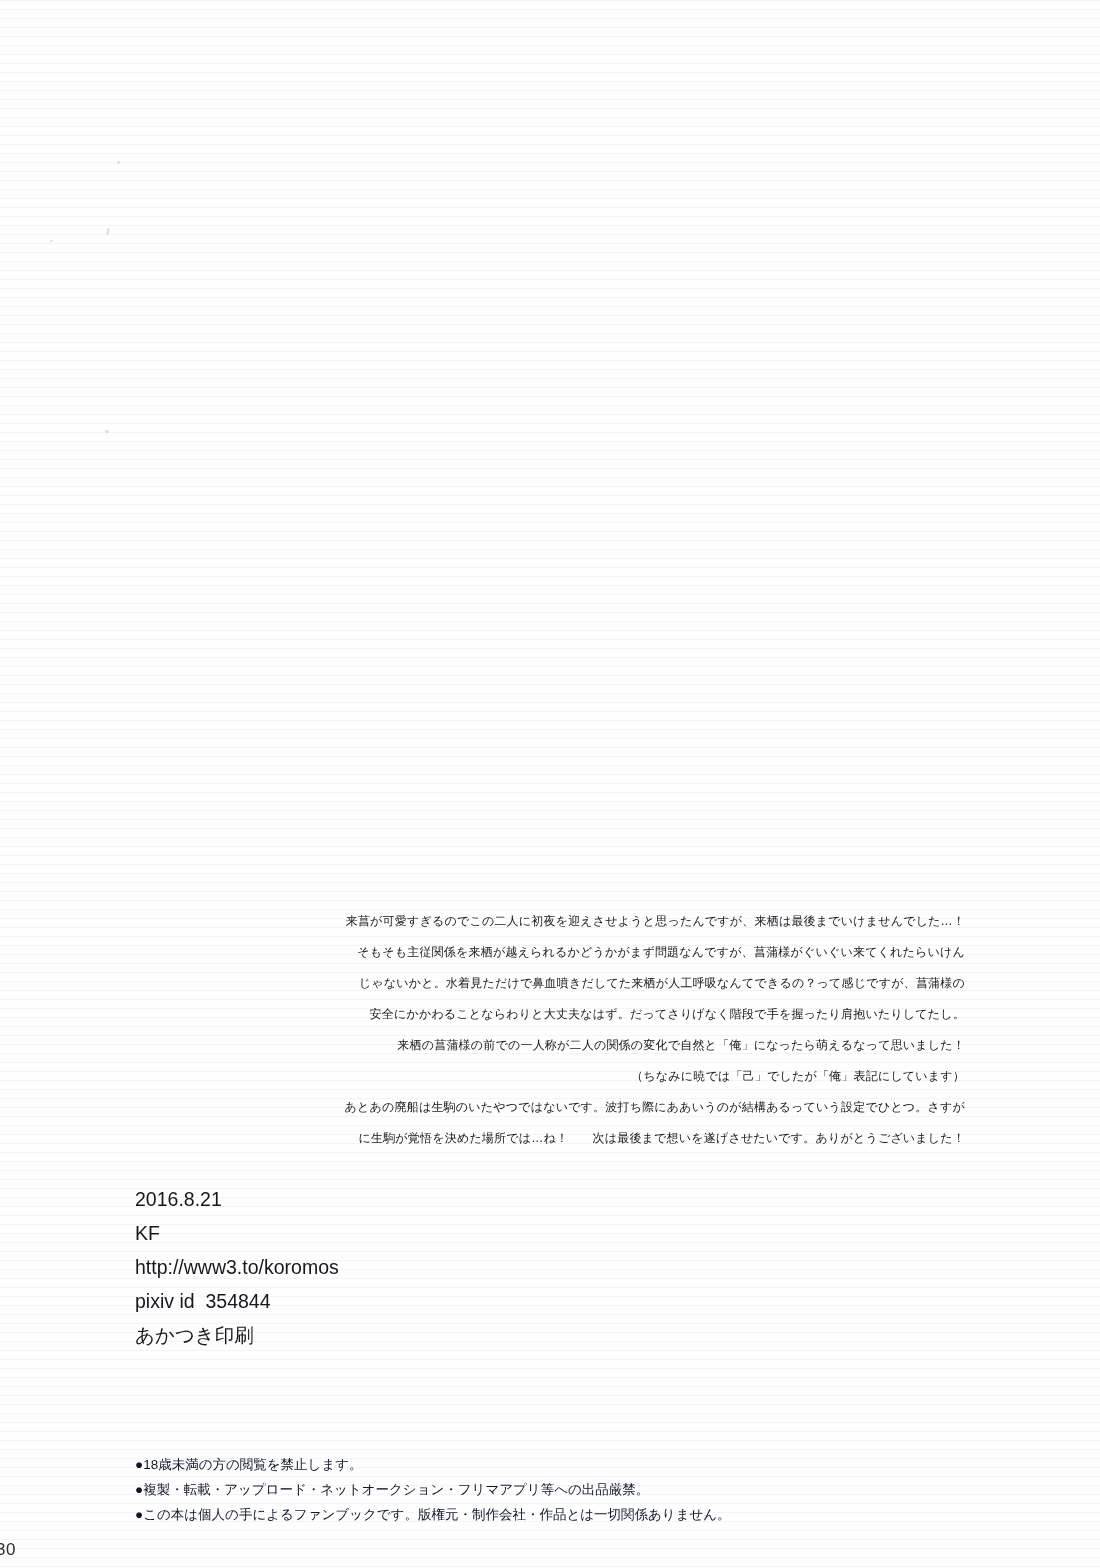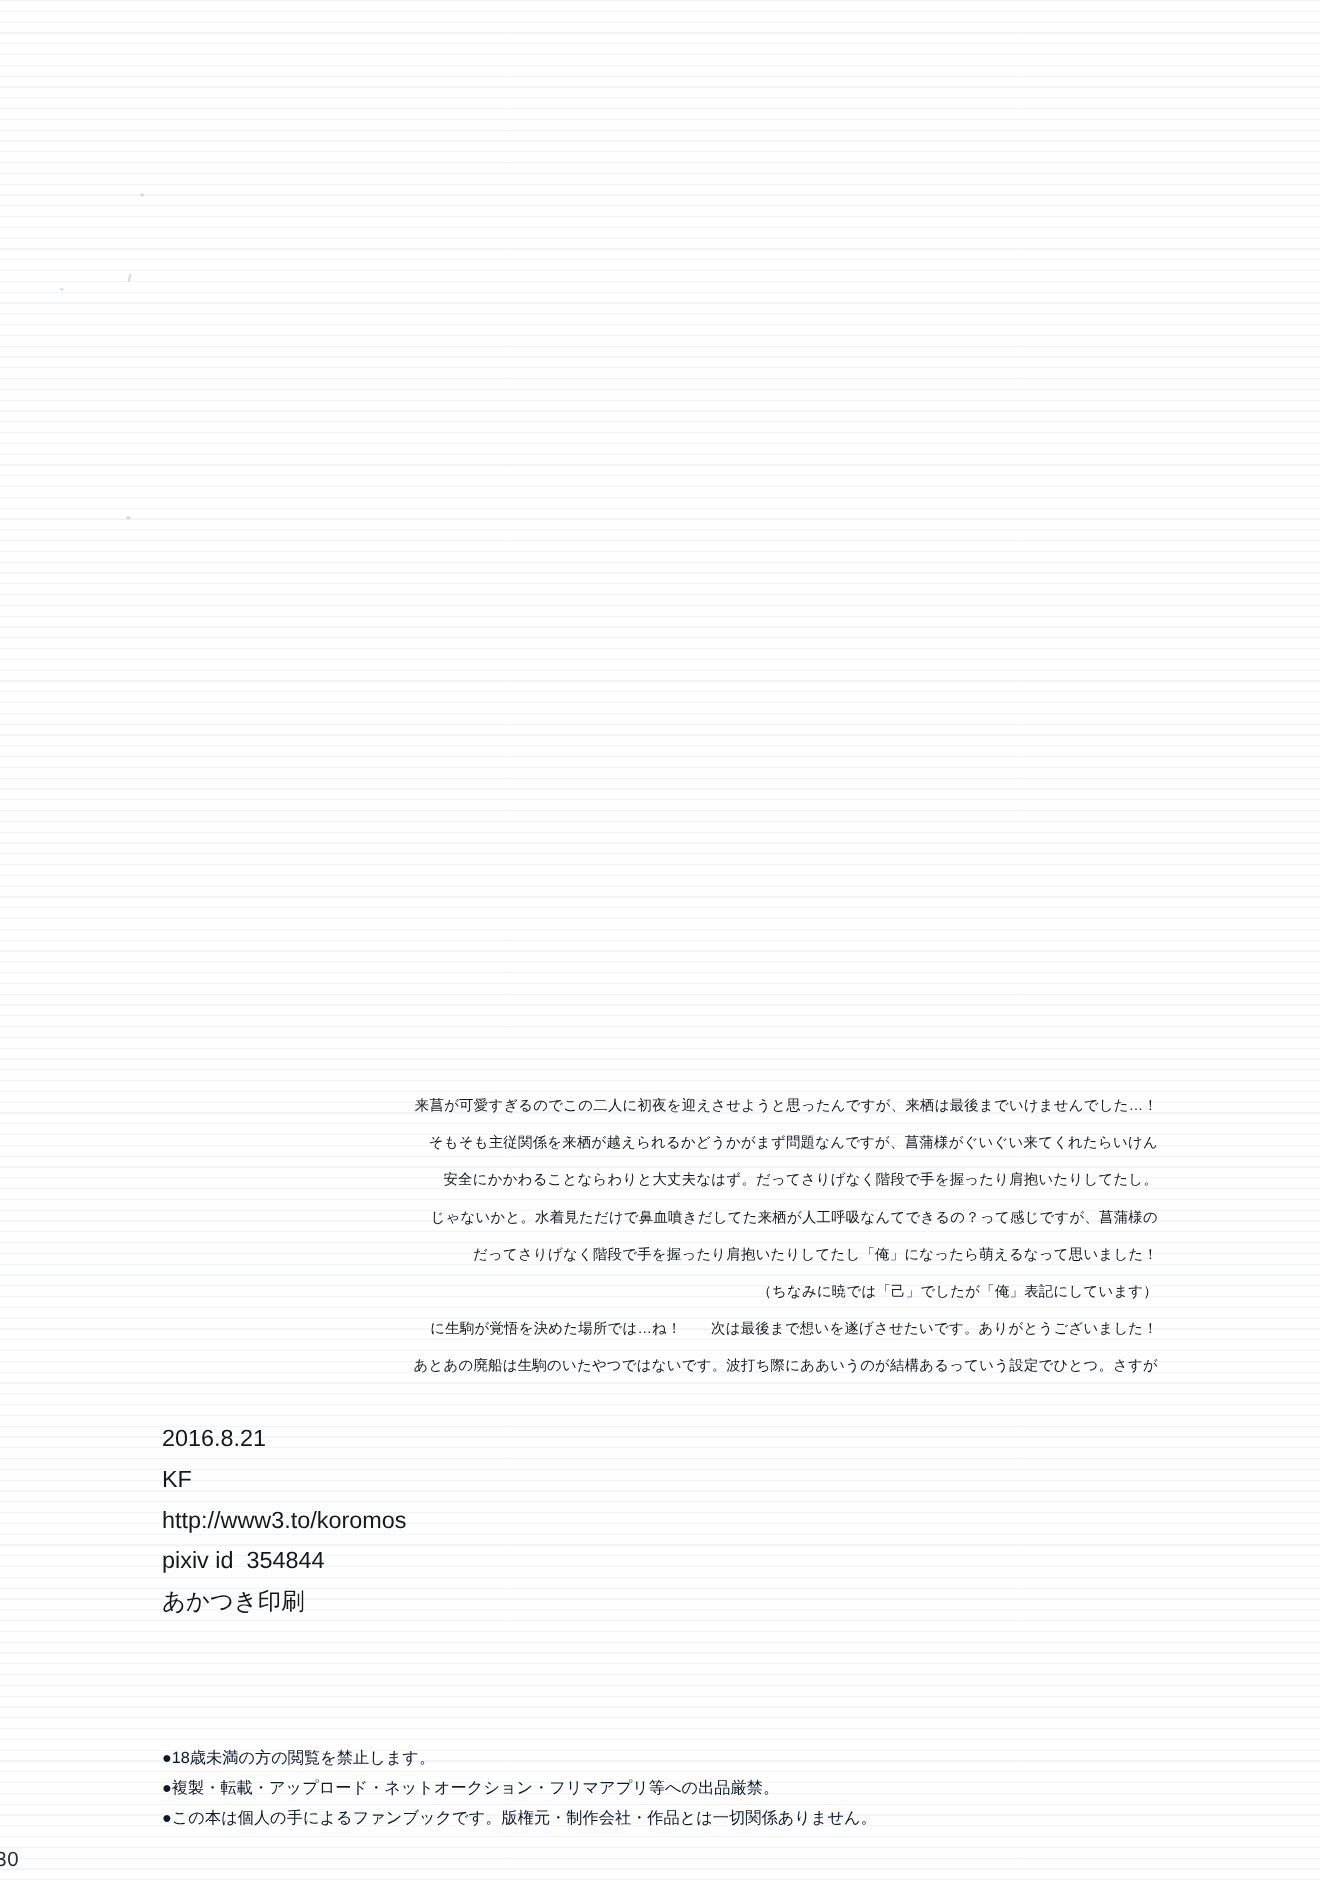--- a/index.html
+++ b/index.html
@@ -95,26 +95,26 @@
 <div class="page">
   <div class="paper-texture"></div>
   <div class="speck s1"></div>
   <div class="speck s2"></div>
   <div class="speck s3"></div>
   <div class="speck s4"></div>
 
   <div class="afterword">
     <p>来菖が可愛すぎるのでこの二人に初夜を迎えさせようと思ったんですが、来栖は最後までいけませんでした…！</p>
     <p>そもそも主従関係を来栖が越えられるかどうかがまず問題なんですが、菖蒲様がぐいぐい来てくれたらいけん</p>
+    <p>じゃないかと。水着見ただけで鼻血噴きだしてた来栖が人工呼吸なんてできるの？って感じですが、菖蒲様の</p>
     <p>安全にかかわることならわりと大丈夫なはず。だってさりげなく階段で手を握ったり肩抱いたりしてたし。</p>
-    <p>じゃないかと。水着見ただけで鼻血噴きだしてた来栖が人工呼吸なんてできるの？って感じですが、菖蒲様の</p>
-    <p>だってさりげなく階段で手を握ったり肩抱いたりしてたし「俺」になったら萌えるなって思いました！</p>
+    <p>来栖の菖蒲様の前での一人称が二人の関係の変化で自然と「俺」になったら萌えるなって思いました！</p>
     <p>（ちなみに暁では「己」でしたが「俺」表記にしています）</p>
+    <p>あとあの廃船は生駒のいたやつではないです。波打ち際にああいうのが結構あるっていう設定でひとつ。さすが</p>
     <p>に生駒が覚悟を決めた場所では…ね！　　次は最後まで想いを遂げさせたいです。ありがとうございました！</p>
-    <p>あとあの廃船は生駒のいたやつではないです。波打ち際にああいうのが結構あるっていう設定でひとつ。さすが</p>
   </div>
 
   <div class="colophon">
     <div>2016.8.21</div>
     <div>KF</div>
     <div>http://www3.to/koromos</div>
     <div>pixiv id  354844</div>
     <div>あかつき印刷</div>
   </div>
 

